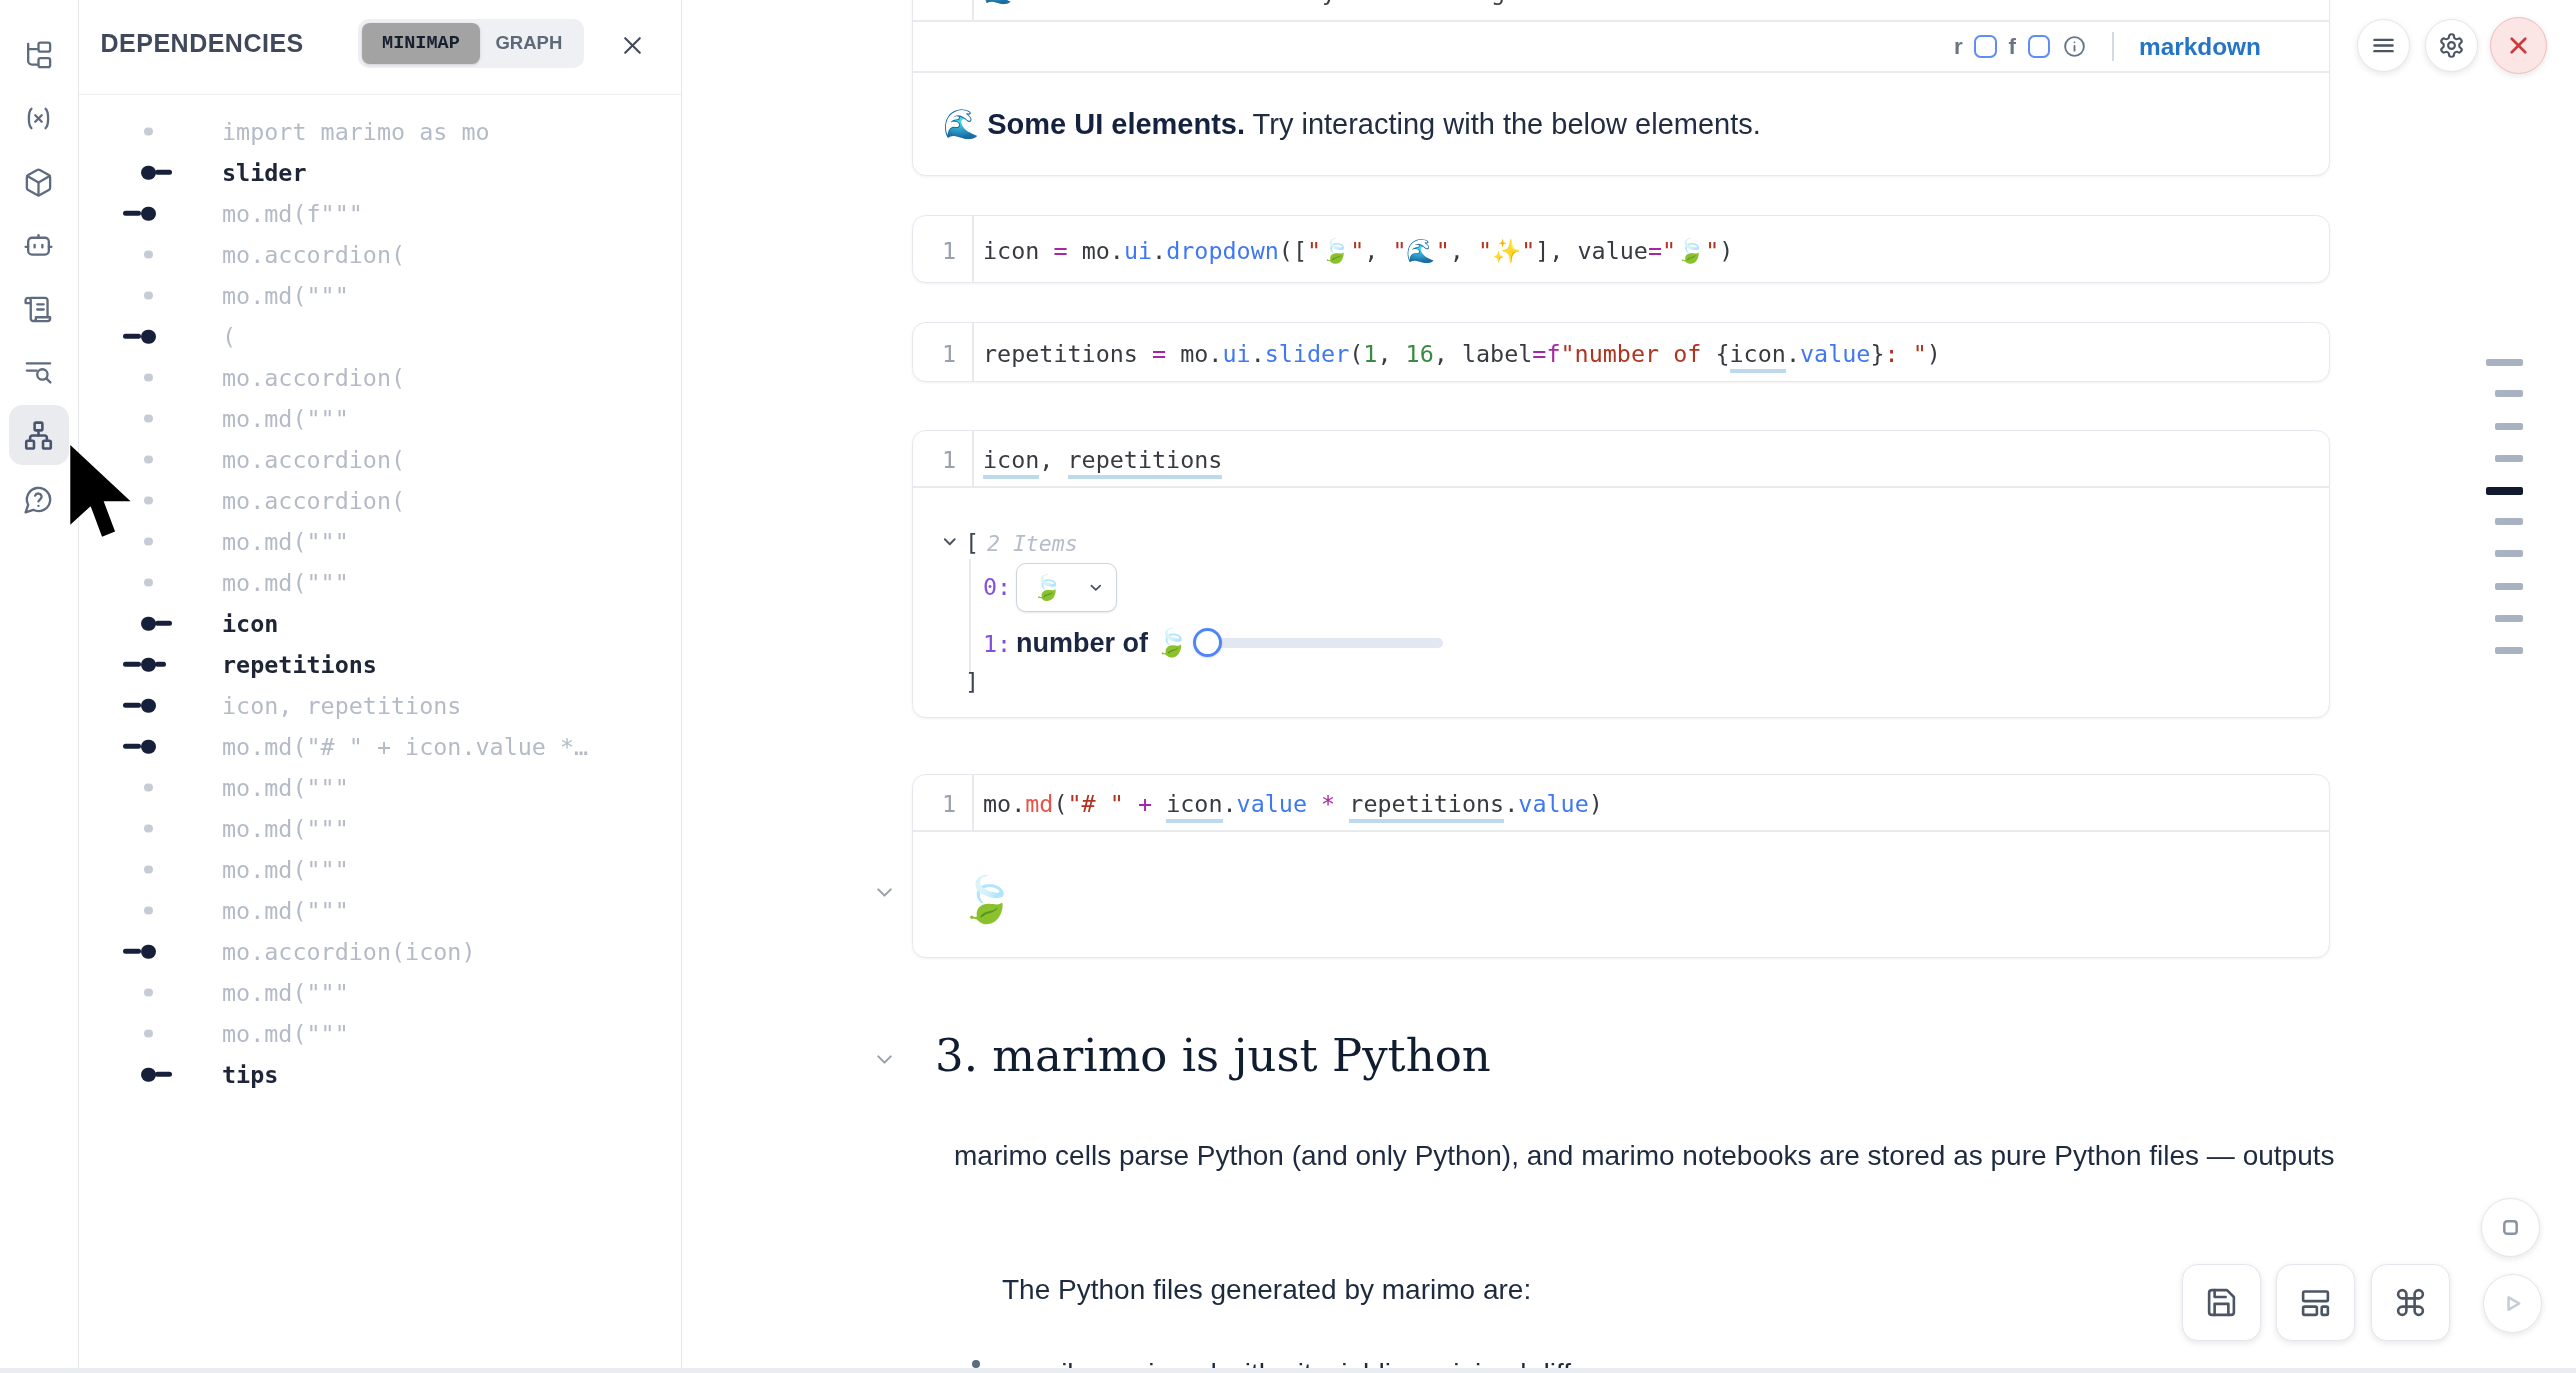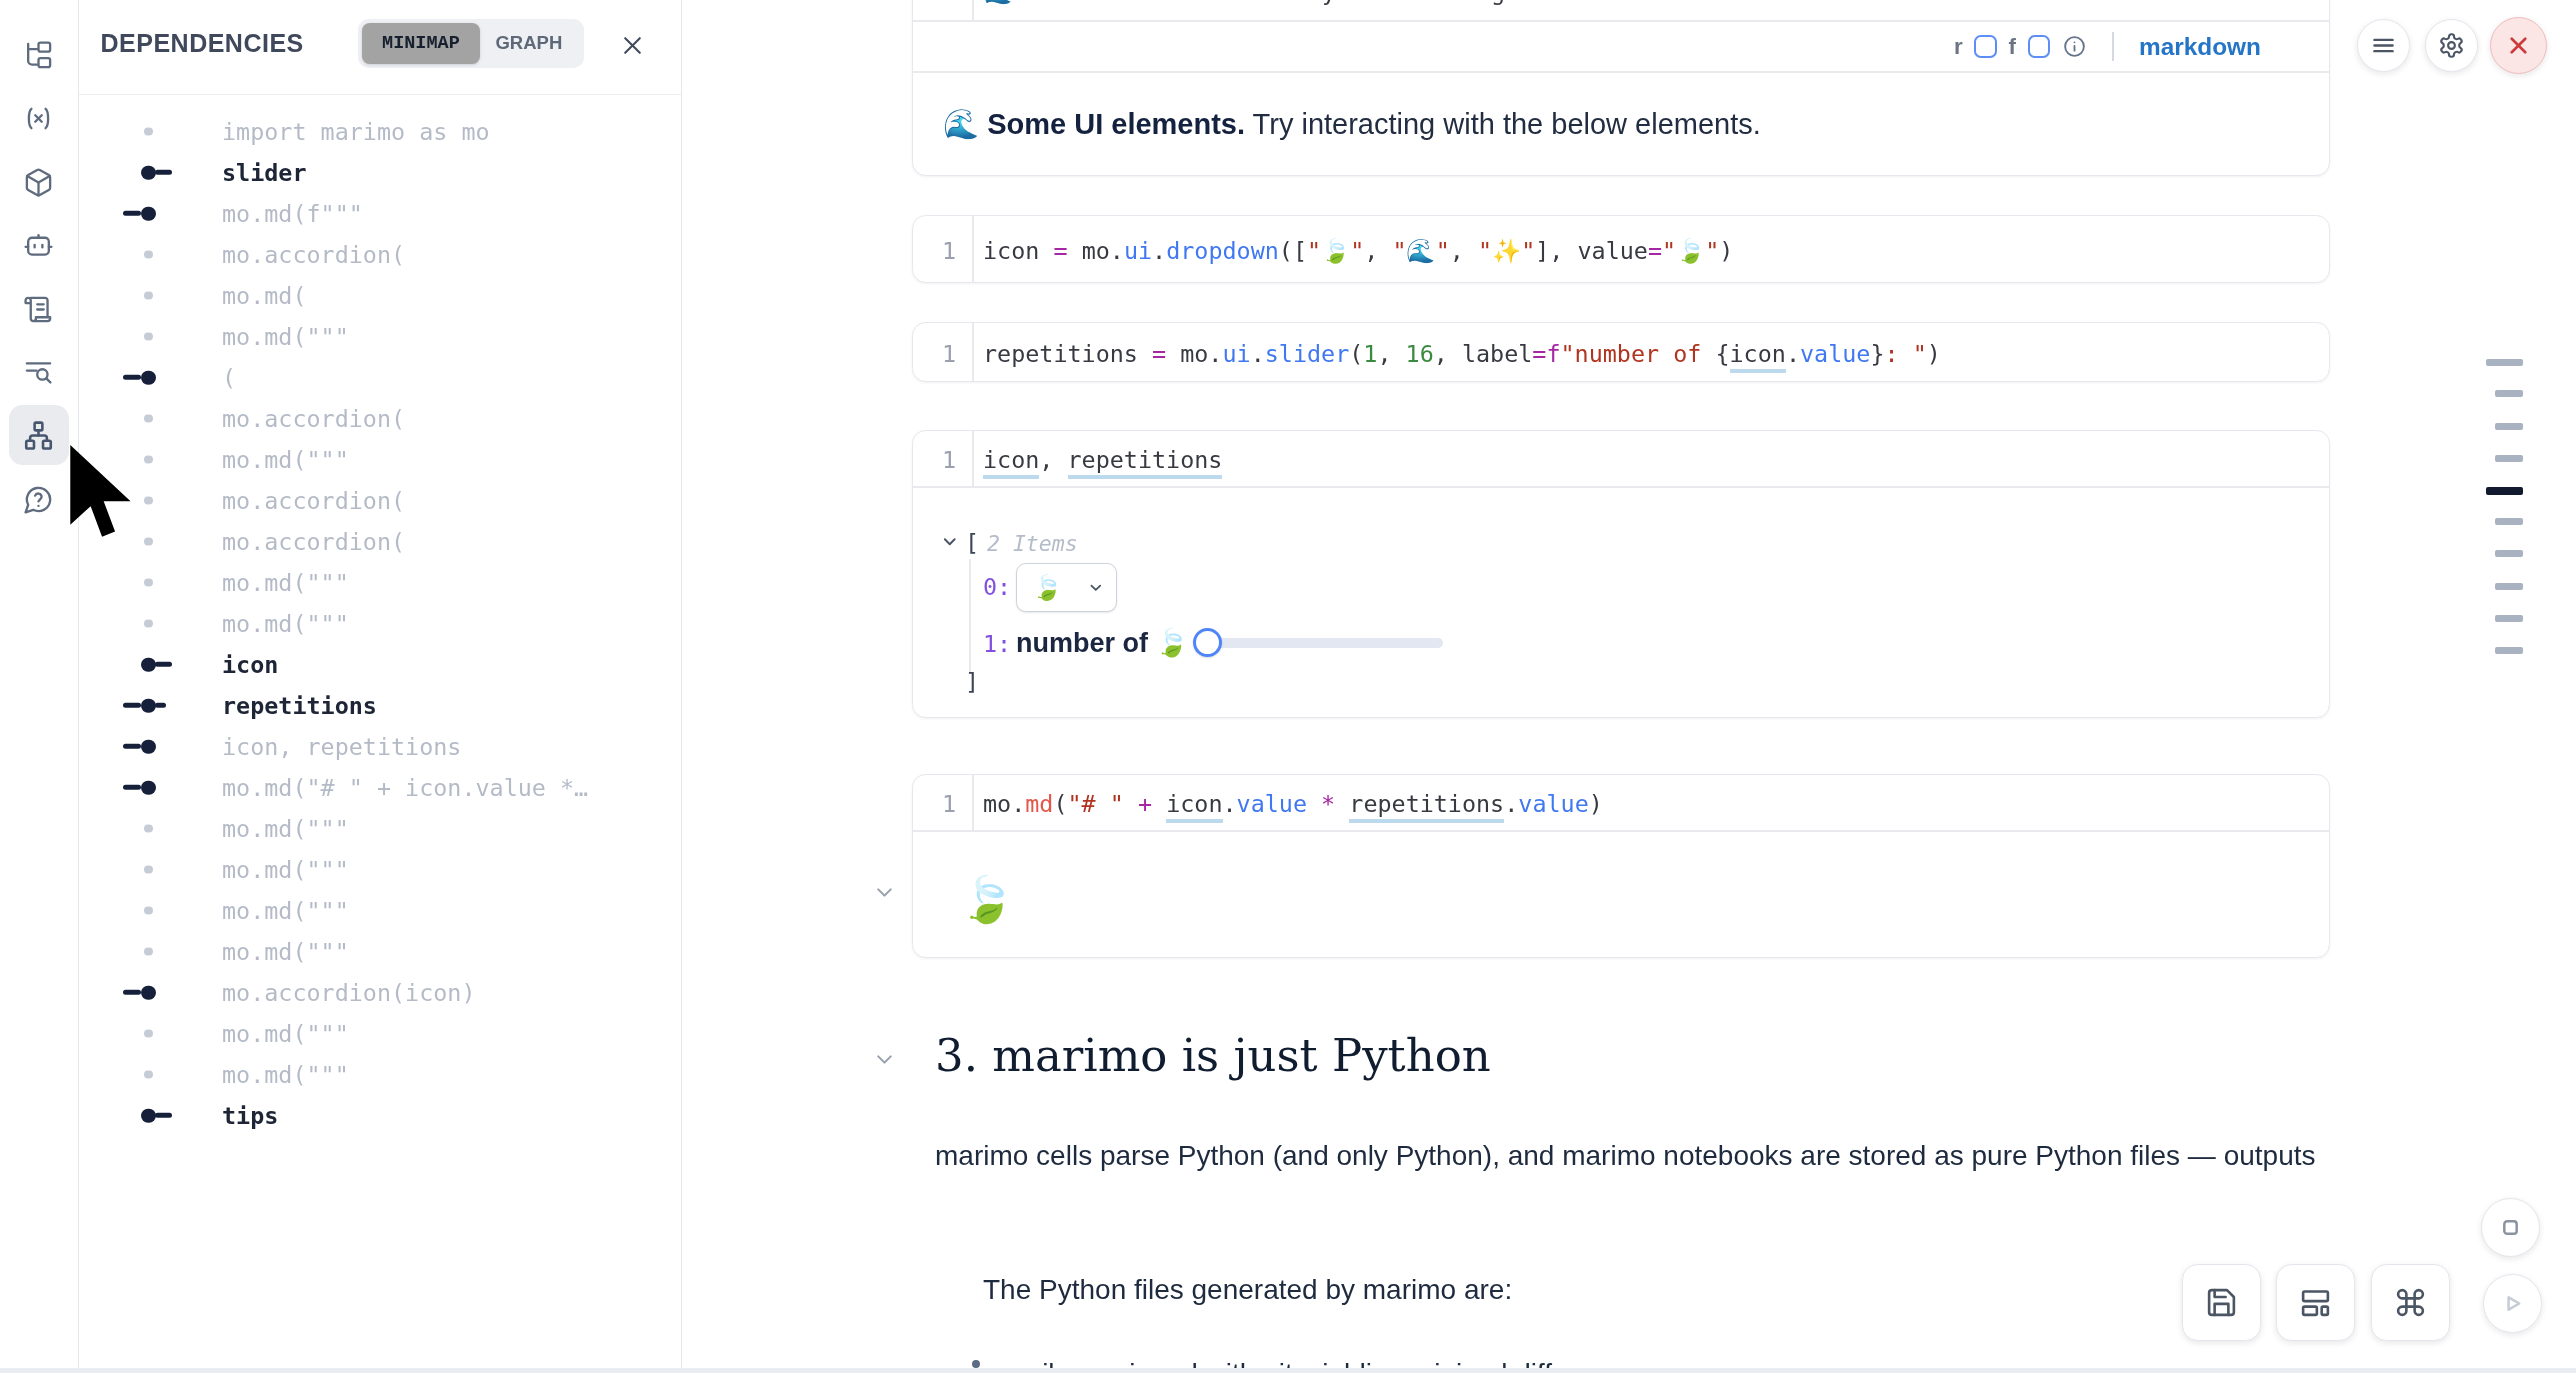--- a/index.html
+++ b/index.html
@@ -70,21 +70,21 @@
           padding:0 11.7px 0 15.6px;box-sizing:border-box;font-size:24.4px;}
   .slider-label{position:absolute;font-size:27px;font-weight:600;color:#1b2740;white-space:pre;}
   .slider-track{position:absolute;height:9.8px;border-radius:4.9px;background:#e3e7f2;}
   .slider-handle{position:absolute;width:29px;height:29px;border-radius:50%;background:#fff;border:3.4px solid #4f86f7;box-sizing:border-box;box-shadow:0 1px 2px rgba(15,23,42,.15);}
 
   .big-emoji{position:absolute;font-size:45px;}
   .gutter-chev{position:absolute;}
 
   
   .h1-serif{position:absolute;font-family:"DejaVu Serif","Liberation Serif",serif;font-size:45px;font-weight:500;color:#101c30;white-space:nowrap;}
-  .para{position:absolute;font-size:28px;line-height:51px;color:#1e2a3e;white-space:nowrap;}
+  .para{position:absolute;font-size:28px;line-height:51px;color:#1e2a3e;white-space:nowrap;margin-left:19px;}
   .bullet-dot{position:absolute;width:7.8px;height:7.8px;border-radius:50%;background:#5b6b82;}
 
   
   .circle-btn{position:absolute;width:53px;height:53px;border-radius:50%;background:#fff;border:1.5px solid #e3e6ec;
               box-shadow:0 2px 5.9px rgba(15,23,42,.10);display:flex;align-items:center;justify-content:center;box-sizing:border-box;}
   .circle-btn.danger{background:#fbe5e5;border-color:#f1bcbc;width:57px;height:57px;}
   .sq-btn{position:absolute;width:79px;height:77px;border-radius:15.6px;background:#fff;border:1.5px solid #e3e6ec;
           box-shadow:0 2px 5.9px rgba(15,23,42,.10);display:flex;align-items:center;justify-content:center;box-sizing:border-box;}
 
   
@@ -193,24 +193,20 @@
           <span class="mk def"></span>
           <span class="lbl">slider</span>
         </div>
         <div class="dep-row">
           <span class="mk use"></span>
           <span class="lbl dim">mo.md(f"""</span>
         </div>
         <div class="dep-row">
           <span class="mk dot"></span>
           <span class="lbl dim">mo.accordion(</span>
-        </div>
-        <div class="dep-row">
-          <span class="mk dot"></span>
-          <span class="lbl dim">mo.md(</span>
         </div>
         <div class="dep-row">
           <span class="mk dot"></span>
           <span class="lbl dim">mo.md("""</span>
         </div>
         <div class="dep-row">
           <span class="mk use"></span>
           <span class="lbl dim">(</span>
         </div>
         <div class="dep-row">

